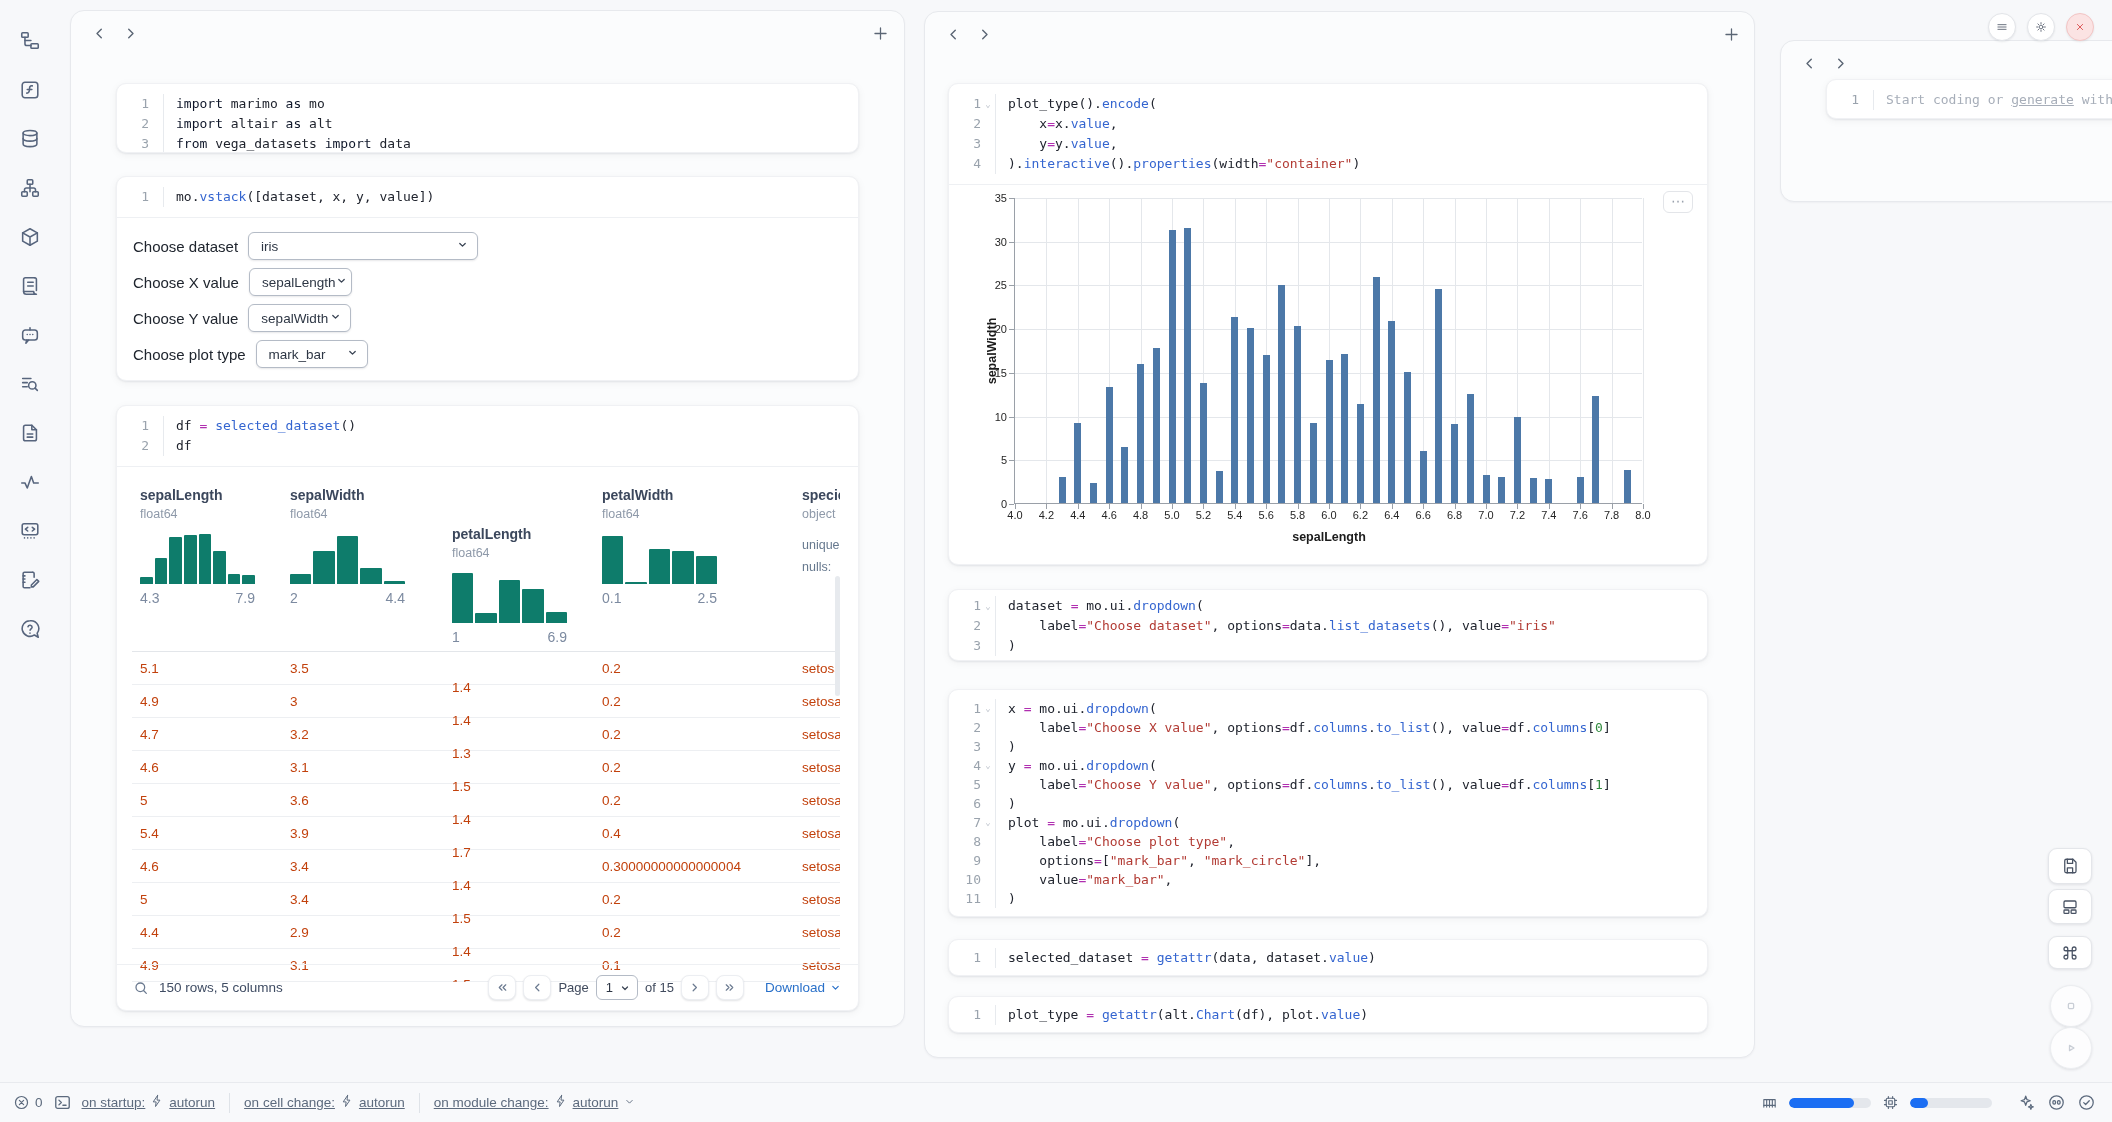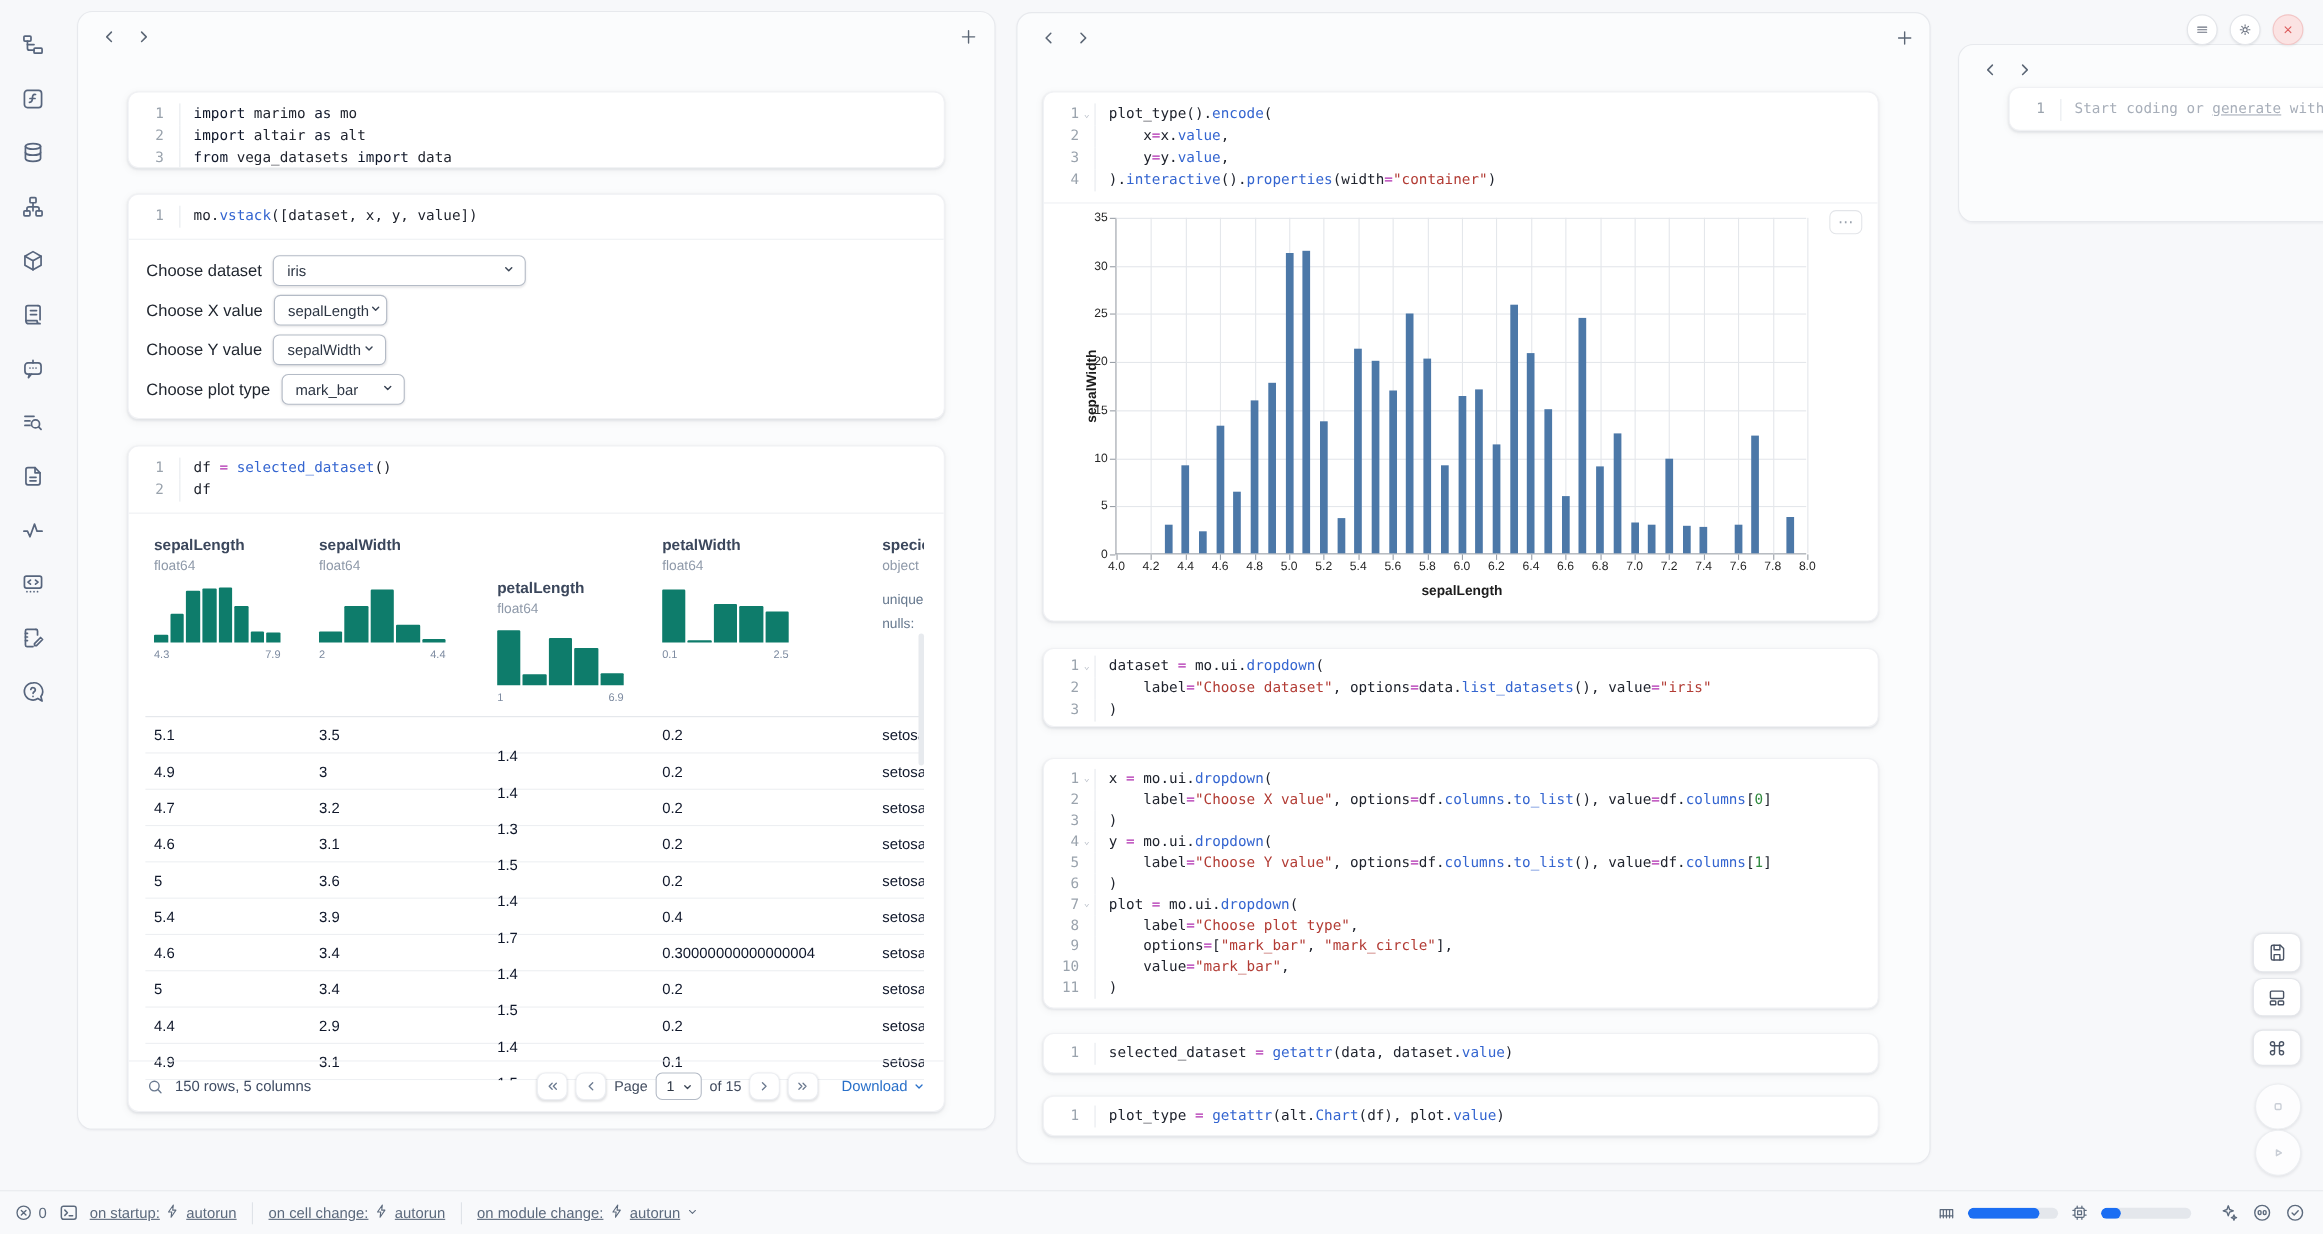--- a/index.html
+++ b/index.html
@@ -49,25 +49,25 @@
   .select .ic{width:13px;height:13px;stroke-width:2.4;color:#3a4454;}
   
   .table-wrap{position:absolute;left:15px;top:66px;width:708px;overflow:hidden;}
   .t-head{display:flex;padding-top:14px;border-bottom:1px solid #e3e6ea;padding-bottom:6px;}
   .t-col{flex:none;padding-left:8px;}
   .c0{width:150px;}.c1{width:162px;}.c2{width:150px;margin-top:39px;}.c3{width:200px;}.c4{width:160px;}
   .t-name{font-size:14px;font-weight:700;color:#3b475c;height:18px;line-height:18px;}
   .t-dtype{font-size:12.5px;color:#8e99a9;height:16px;line-height:16px;margin-top:2px;}
   .hist{margin-top:12px;width:115px;height:50px;display:flex;align-items:flex-end;gap:2px;}
   .hist .bar{flex:1;background:#0e7c6b;border-radius:1px 1px 0 0;}
-  .t-range{width:115px;display:flex;justify-content:space-between;font-size:10px;
+  .t-range{width:115px;display:flex;justify-content:space-between;font-size:14px;
            color:#7c8aa0;margin-top:6px;height:16px;}
   .t-meta{margin-top:12px;font-size:12.5px;color:#66788e;line-height:22px;}
   .tr{display:flex;height:33px;border-bottom:1px solid #edeff2;align-items:center;cursor:pointer;}
-  .td{flex:none;padding-left:8px;font-size:13.5px;color:#0f172a;white-space:nowrap;overflow:hidden;}
+  .td{flex:none;padding-left:8px;font-size:13.5px;color:#c2410c;white-space:nowrap;overflow:hidden;}
   .t-scrollbar{position:absolute;right:0;top:100px;width:5px;height:120px;background:#e7eaee;border-radius:3px;}
   
   .t-footer{position:absolute;left:0;right:0;bottom:0;height:46px;border-top:1px solid #eef0f3;
             display:flex;align-items:center;padding:0 16px;gap:10px;}
   .t-footer .ic{width:16px;height:16px;color:#6b7a90;}
   .t-summary{font-size:13.5px;color:#3f4c63;}
   .pg{display:flex;align-items:center;gap:7px;margin-left:auto;}
   .pg-btn{width:28px;height:25px;background:#fff;border:1px solid #eceef2;border-radius:8px;
           box-shadow:0 1px 2px rgba(15,23,42,.12);display:flex;align-items:center;
           justify-content:center;color:#68748a;cursor:pointer;padding:0;}

